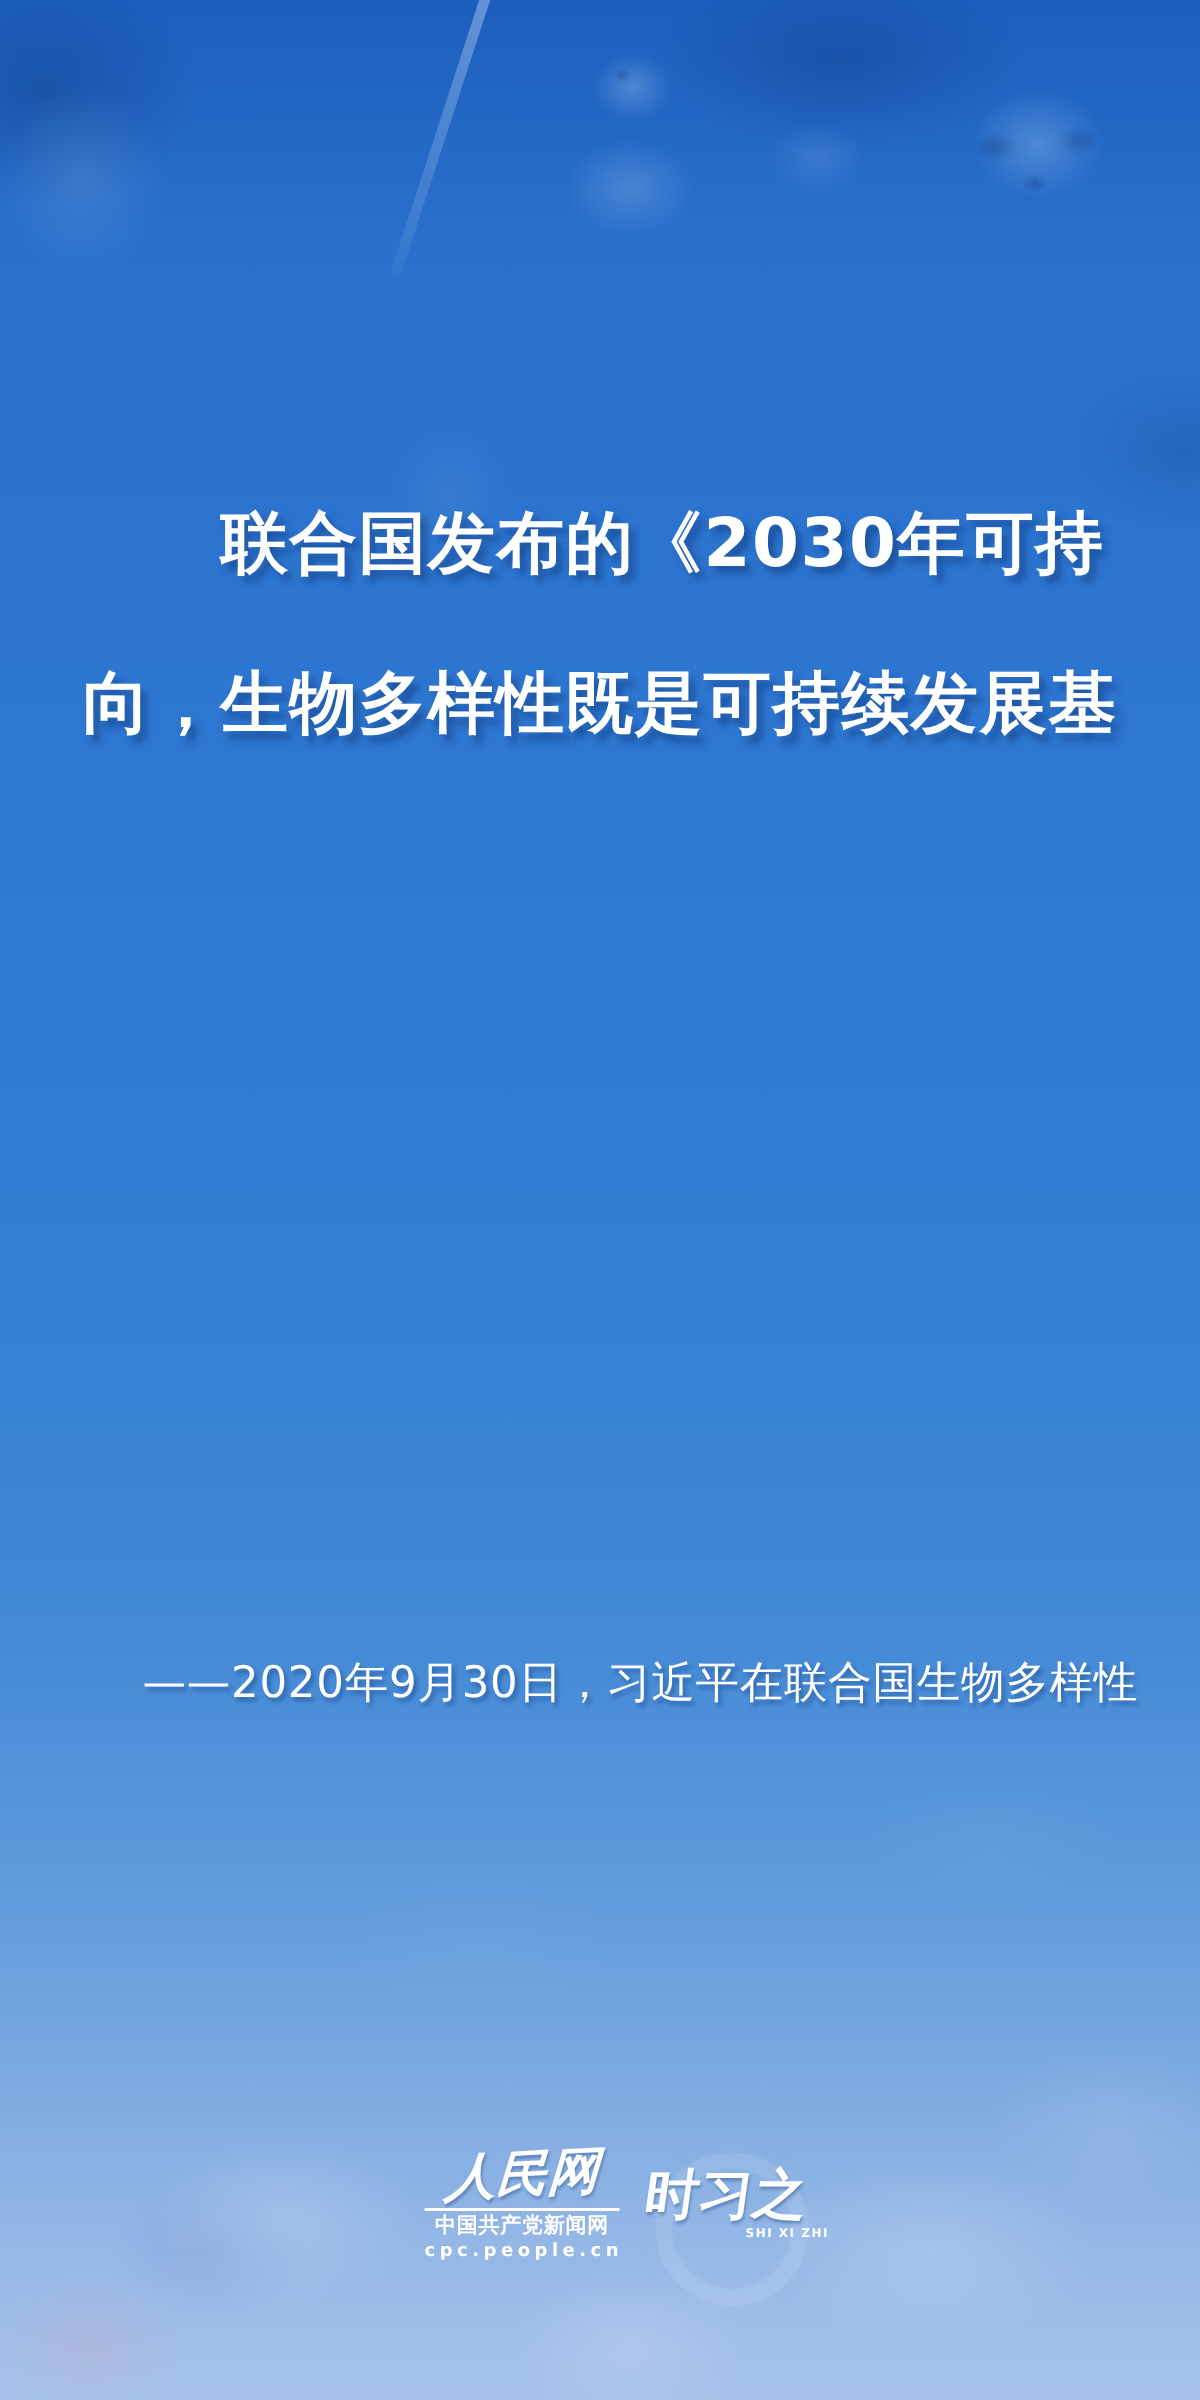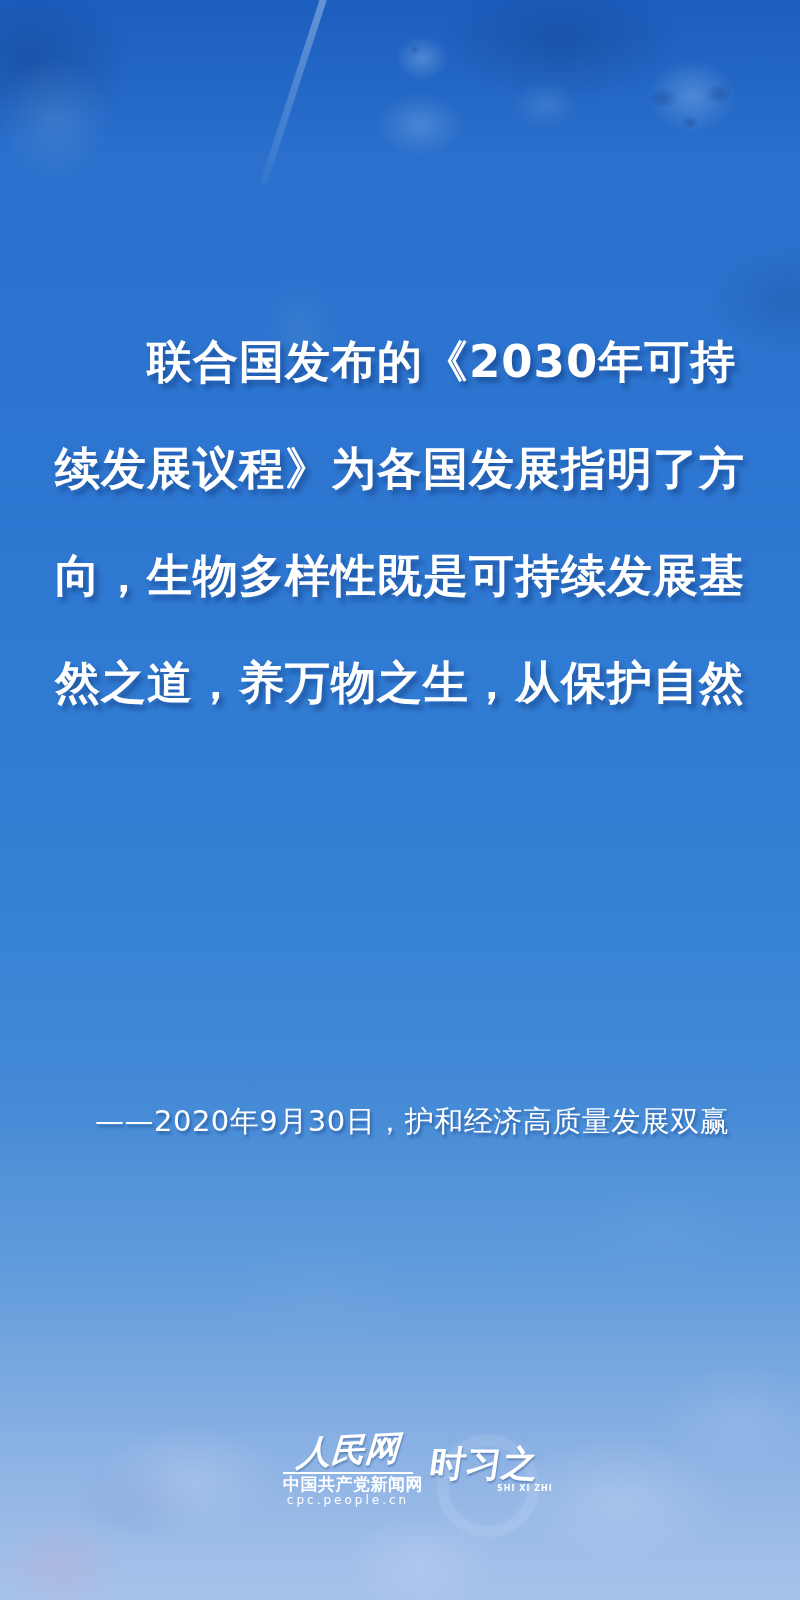--- a/index.html
+++ b/index.html
@@ -78,25 +78,25 @@
   .people-script {
     display: block;
     font-family: "DejaVu Serif", serif;
     font-style: italic; font-weight: bold;
     font-size: 34px; line-height: 40px;
     transform: skewX(-6deg) rotate(-3deg);
     text-shadow: 1px 2px 2px rgba(13,52,118,0.35);
   }
   .people-divider { height: 2px; background: #ffffff; margin: 2px 0 2px 0; }
   .people-org {
-    display: block; font-size: 17px; font-weight: bold;
+    display: block; font-size: 14px; font-weight: bold;
     letter-spacing: 0.5px; line-height: 16px; white-space: nowrap;
   }
   .people-url {
-    display: block; font-size: 12px; font-weight: normal;
+    display: block; font-size: 12px; font-weight: bold;
     letter-spacing: 3px; line-height: 14px; margin-top: 1px; white-space: nowrap;
   }
   .shixizhi { position: absolute; left: 425px; top: 10px; width: 120px; height: 80px; }
   .sxz-ring {
     position: absolute; left: 12px; top: -5px;
     width: 80px; height: 80px; border-radius: 50%;
     border: 11px solid rgba(215,230,250,0.16);
     box-shadow: 0 0 12px rgba(215,230,250,0.10), inset 0 0 10px rgba(215,230,250,0.10);
   }
   .sxz-text {
@@ -114,27 +114,25 @@
 </style>
 </head>
 <body>
 
 <div class="poster">
 
   <div class="streak"></div>
 
   <div class="quote">
     <div class="q-line q-first">联合国发布的《2030年可持</div>
-    <div class="q-line">续发展议程》为各国发展指明了方</div>
     <div class="q-line">向，生物多样性既是可持续发展基</div>
-    <div class="q-line">然之道，养万物之生，从保护自然</div>
   </div>
 
   <div class="attribution">
-    <div class="a-line a-first">——2020年9月30日，护和经济高质量发展双赢</div>
+    <div class="a-line a-first">——2020年9月30日，习近平在联合国生物多样性</div>
   </div>
 
   <div class="footer">
     <div class="people-logo">
       <span class="people-script">人民网</span>
       <div class="people-divider"></div>
       <span class="people-org">中国共产党新闻网</span>
       <span class="people-url">cpc.people.cn</span>
     </div>
     <div class="shixizhi">

